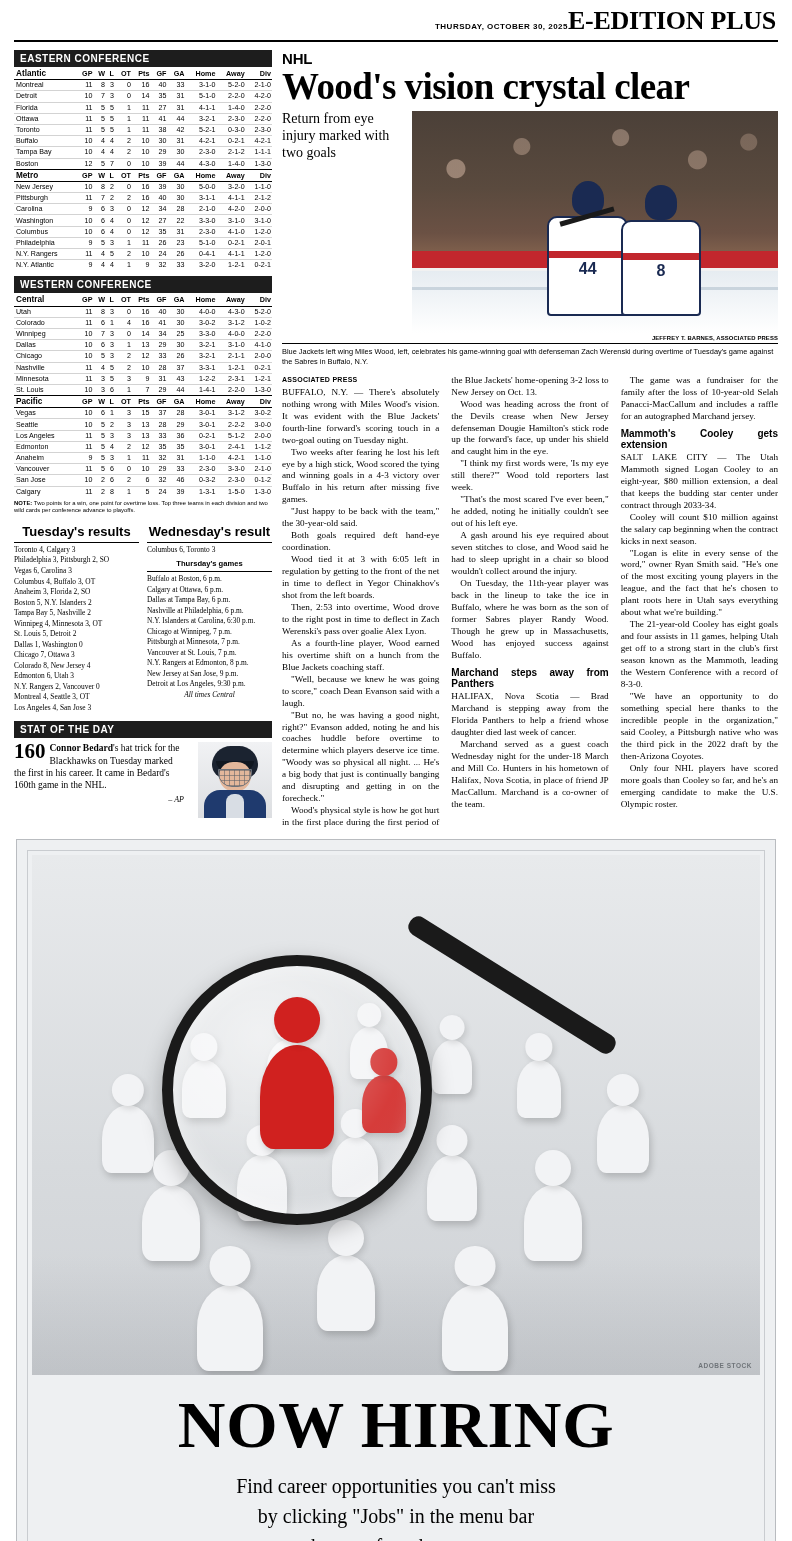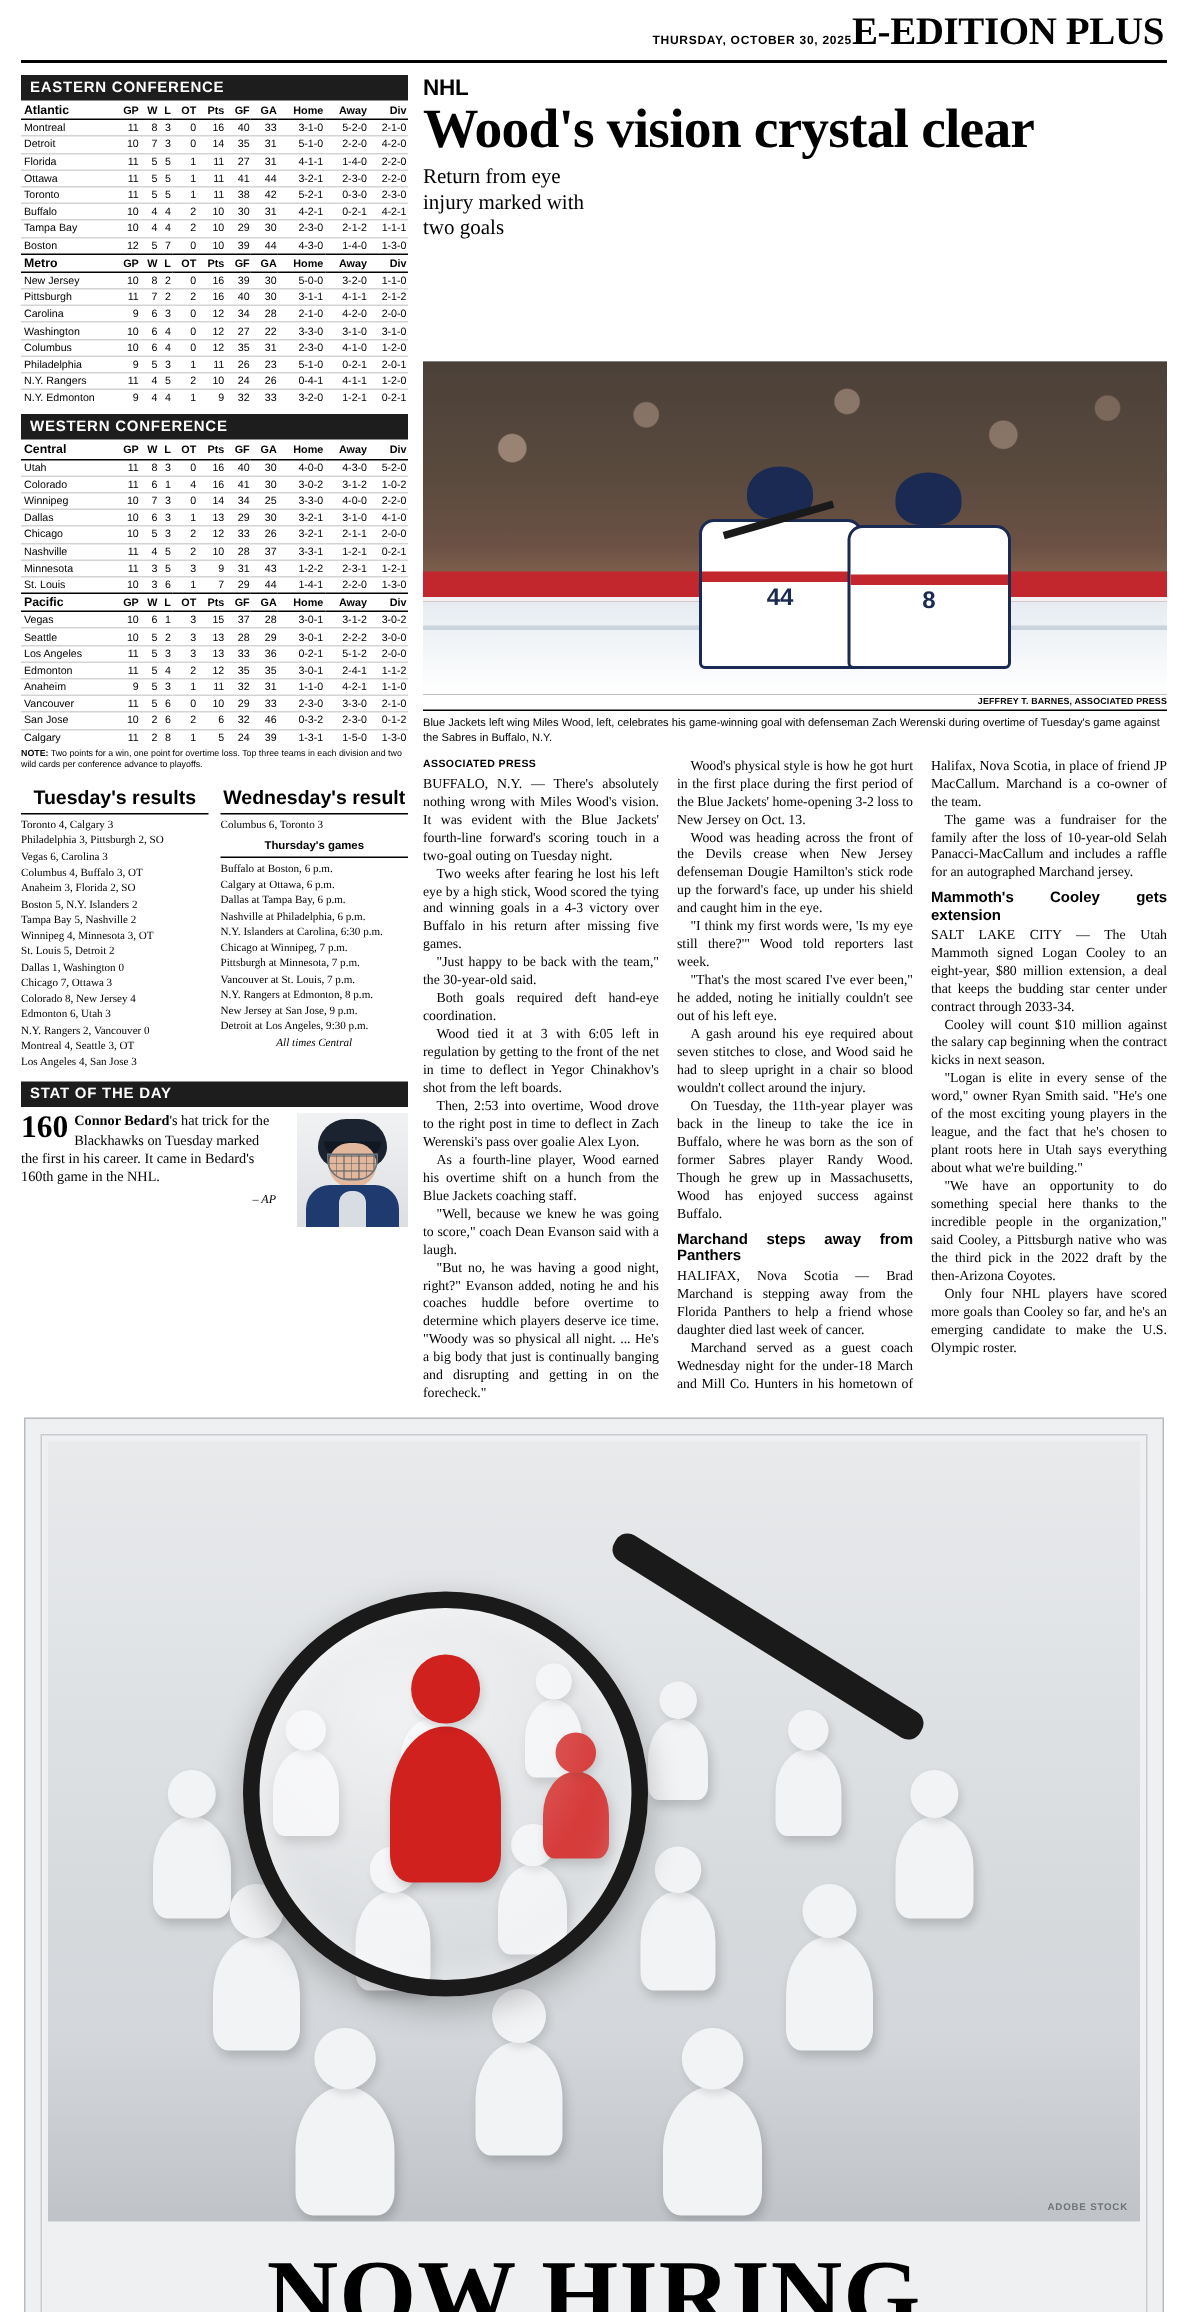--- a/index.html
+++ b/index.html
@@ -88,21 +88,21 @@
 
   
   .kicker {
     font-family:"Liberation Sans", sans-serif; font-size:15px; font-weight:bold;
     letter-spacing:-.01em; margin:0 0 2px;
   }
   .headline {
     font-family:"Liberation Serif", serif; font-size:37px; font-weight:bold;
     line-height:.98; letter-spacing:-.015em; margin:0 0 6px;
   }
-  .art-top { display:flex; gap:10px;flex-direction:column; }
+  .art-top { display:flex; gap:10px; }
   .deck {
     width:120px; flex:0 0 120px;
     font-family:"Liberation Serif", serif; font-size:14px; line-height:1.2;
   }
   .photo-wrap { flex:1 1 auto; }
   .photo {
     width:100%; height:222px; position:relative; overflow:hidden; background:#2a2e36;
   }
   .credit {
     font-family:"Liberation Sans", sans-serif; font-size:5.9px; font-weight:bold;
@@ -402,21 +402,21 @@
               <td class="">5</td>
               <td class="">2</td>
               <td class="">10</td>
               <td class="">24</td>
               <td class="">26</td>
               <td class="">0-4-1</td>
               <td class="">4-1-1</td>
               <td class="">1-2-0</td>
             </tr>
             <tr>
-              <td class="team">N.Y. Edmonton</td>
+              <td class="team">N.Y. Atlantic</td>
               <td class="">9</td>
               <td class="">4</td>
               <td class="">4</td>
               <td class="">1</td>
               <td class="">9</td>
               <td class="">32</td>
               <td class="">33</td>
               <td class="">3-2-0</td>
               <td class="">1-2-1</td>
               <td class="">0-2-1</td>
@@ -786,20 +786,21 @@
           <p class="">A gash around his eye required about seven stitches to close, and Wood said he had to sleep upright in a chair so blood wouldn't collect around the injury.</p>
           <p class="">On Tuesday, the 11th-year player was back in the lineup to take the ice in Buffalo, where he was born as the son of former Sabres player Randy Wood. Though he grew up in Massachusetts, Wood has enjoyed success against Buffalo.</p>
           <h3 class="subhead">Marchand steps away from Panthers</h3>
           <p class="first">HALIFAX, Nova Scotia — Brad Marchand is stepping away from the Florida Panthers to help a friend whose daughter died last week of cancer.</p>
           <p class="">Marchand served as a guest coach Wednesday night for the under-18 March and Mill Co. Hunters in his hometown of Halifax, Nova Scotia, in place of friend JP MacCallum. Marchand is a co-owner of the team.</p>
           <p class="">The game was a fundraiser for the family after the loss of 10-year-old Selah Panacci-MacCallum and includes a raffle for an autographed Marchand jersey.</p>
           <h3 class="subhead">Mammoth's Cooley gets extension</h3>
           <p class="first">SALT LAKE CITY — The Utah Mammoth signed Logan Cooley to an eight-year, $80 million extension, a deal that keeps the budding star center under contract through 2033-34.</p>
           <p class="">Cooley will count $10 million against the salary cap beginning when the contract kicks in next season.</p>
           <p class="">"Logan is elite in every sense of the word," owner Ryan Smith said. "He's one of the most exciting young players in the league, and the fact that he's chosen to plant roots here in Utah says everything about what we're building."</p>
+          <p class="">The 21-year-old Cooley has eight goals and four assists in 11 games, helping Utah get off to a strong start in the club's first season known as the Mammoth, leading the Western Conference with a record of 8-3-0.</p>
           <p class="">"We have an opportunity to do something special here thanks to the incredible people in the organization," said Cooley, a Pittsburgh native who was the third pick in the 2022 draft by the then-Arizona Coyotes.</p>
           <p class="">Only four NHL players have scored more goals than Cooley so far, and he's an emerging candidate to make the U.S. Olympic roster.</p>
         </div>
     </div>
   </div>
 
   <div class="ad">
     <div class="ad-inner">
       <div class="ad-photo">
         <div class="ad-shadow"></div>

